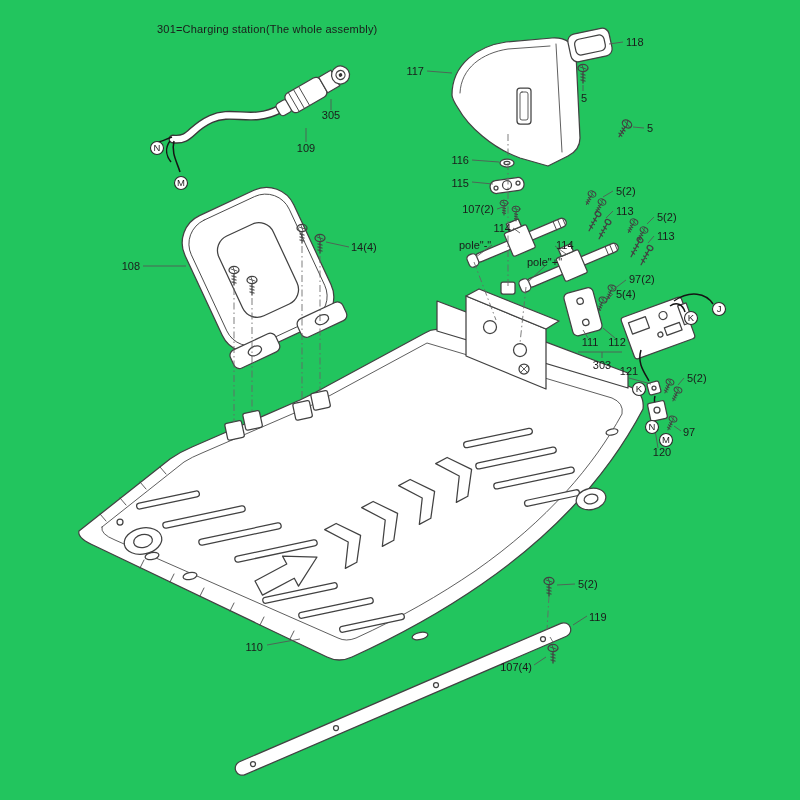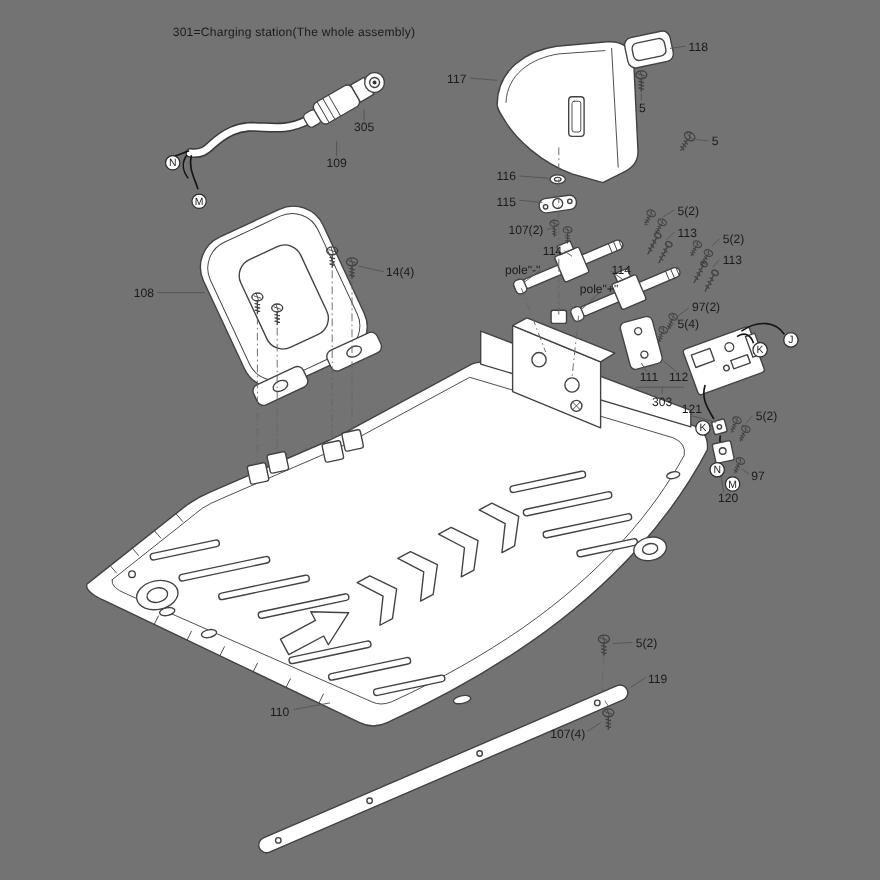--- a/index.html
+++ b/index.html
@@ -1,16 +1,16 @@
 <!DOCTYPE html>
 <html><head>
 <meta charset="utf-8">
 <style>
   html,body{margin:0;padding:0;background:#ffffff;}
-  .stage{position:relative;width:800px;height:800px;background:#737373;overflow:hidden;}
+  .stage{position:relative;width:800px;height:800px;background:#22c55e;overflow:hidden;}
   svg{display:block;}
   .lbl{font-family:"Liberation Sans","DejaVu Sans",sans-serif;font-size:11px;fill:#1b1b1b;}
   .title{font-size:11px;letter-spacing:.2px;}
   .marker-letter{font-size:9.5px;}
   .marker-circle{fill:#fff;stroke:#2c2c2c;stroke-width:1.1;}
   .art{stroke:#424242;fill:none;stroke-width:1.25;stroke-linecap:round;stroke-linejoin:round;}
   .fw{fill:#ffffff;}
   .thin{stroke-width:.85;}
   .leader{stroke:#555;stroke-width:.85;fill:none;}
   .dashdot{stroke:#666;stroke-width:.85;fill:none;stroke-dasharray:7 3 1.5 3;}

